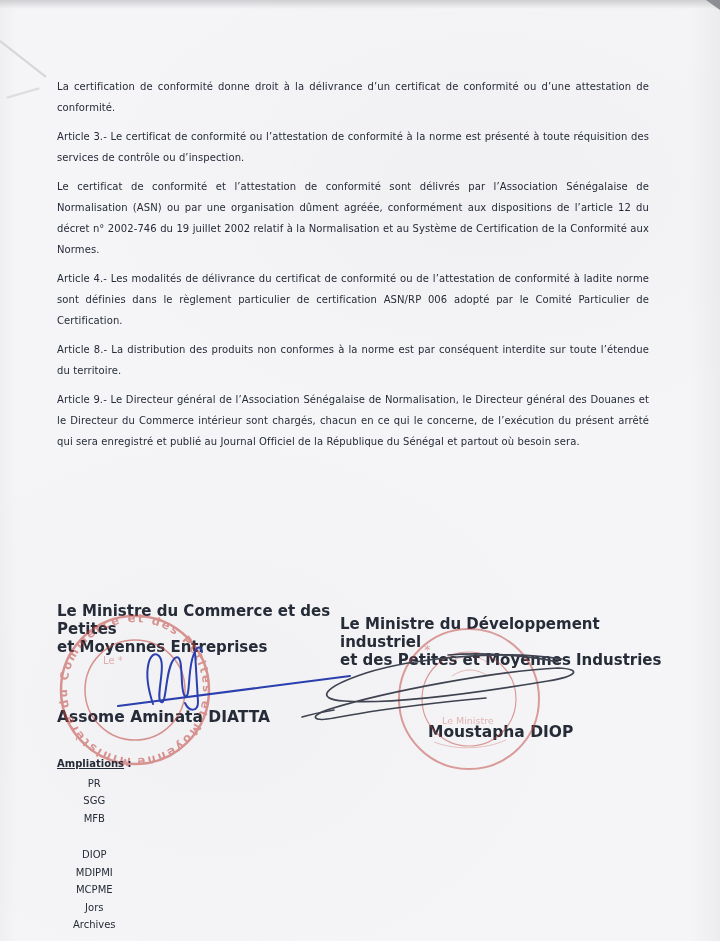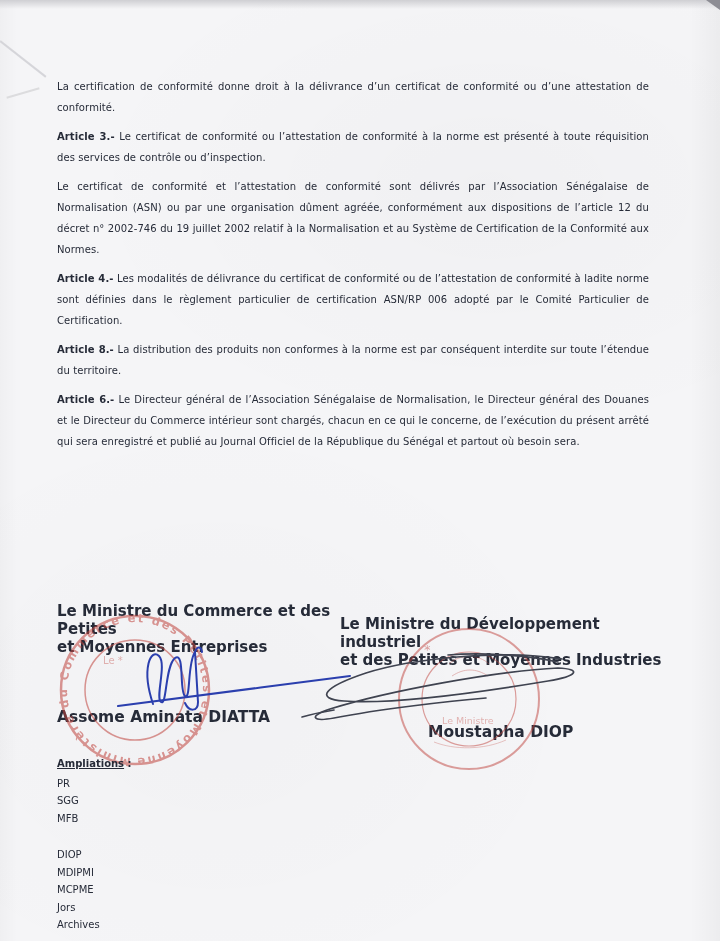--- a/index.html
+++ b/index.html
@@ -29,57 +29,57 @@
   .crease2{
     position:absolute;left:6px;top:92px;width:34px;height:2px;
     background:#dcdcde;transform:rotate(-16deg);
   }
   .body-text{
     position:absolute;left:57px;top:76px;width:592px;
     font-size:10px;line-height:21px;text-align:justify;
     letter-spacing:.1px;
   }
   .para{margin:0 0 8px 0;}
-  .lead{font-weight:bold;}
+  .lead{font-weight:normal;}
   .sig-section{position:absolute;left:0;top:602px;width:720px;height:155px;}
   .sig-left{position:absolute;left:57px;top:0;width:290px;}
   .sig-right{position:absolute;left:340px;top:13px;width:326px;text-align:left;}
   .sig-title{font-weight:bold;font-size:15px;line-height:18px;}
   .sig-name{position:absolute;font-weight:bold;font-size:15.5px;}
   .name-left{left:57px;top:106px;}
   .name-right{left:428px;top:121px;}
   .stamp{position:absolute;pointer-events:none;}
   .stamp-left{left:55px;top:612px;opacity:.55;}
   .stamp-right{left:394px;top:624px;opacity:.5;}
   .sig-ink{position:absolute;pointer-events:none;}
   .sig-ink-left{left:105px;top:640px;}
   .sig-ink-right{left:300px;top:645px;}
   .ampliations{position:absolute;left:57px;top:755px;font-size:10px;line-height:17.5px;}
   .amp-head{font-weight:bold;}
   .amp-head .u{text-decoration:underline;}
   .amp-list{list-style:none;margin:2px 0 0 0;padding:0;}
   .amp-gap{height:17px;}
-  .amp-list li{margin:0;padding:0;}
+  .amp-list li{margin:0;padding:0;text-align:center;}
 </style>
 </head>
 <body>
 
 <div class="page">
 
   <div class="corner-notch"></div>
   <div class="crease"></div>
   <div class="crease2"></div>
 
   <div class="body-text">
     <p class="para"><span class="lead"></span><span>La certification de conformité donne droit à la délivrance d’un certificat de conformité ou d’une attestation de conformité.</span></p>
     <p class="para"><span class="lead">Article 3.-</span><span> Le certificat de conformité ou l’attestation de conformité à la norme est présenté à toute réquisition des services de contrôle ou d’inspection.</span></p>
     <p class="para"><span class="lead"></span><span>Le certificat de conformité et l’attestation de conformité sont délivrés par l’Association Sénégalaise de Normalisation (ASN) ou par une organisation dûment agréée, conformément aux dispositions de l’article 12 du décret n° 2002-746 du 19 juillet 2002 relatif à la Normalisation et au Système de Certification de la Conformité aux Normes.</span></p>
     <p class="para"><span class="lead">Article 4.-</span><span> Les modalités de délivrance du certificat de conformité ou de l’attestation de conformité à ladite norme sont définies dans le règlement particulier de certification ASN/RP 006 adopté par le Comité Particulier de Certification.</span></p>
     <p class="para"><span class="lead">Article 8.-</span><span> La distribution des produits non conformes à la norme est par conséquent interdite sur toute l’étendue du territoire.</span></p>
-    <p class="para"><span class="lead">Article 6.-</span><span> Le Directeur général de l’Association Sénégalaise de Normalisation, le Directeur général des Douanes et le Directeur du Commerce intérieur sont chargés, chacun en ce qui le concerne, de l’exécution du présent arrêté qui sera enregistré et publié au Journal Officiel de la République du Sénégal et partout où besoin sera.</span></p>
+    <p class="para"><span class="lead">Article 9.-</span><span> Le Directeur général de l’Association Sénégalaise de Normalisation, le Directeur général des Douanes et le Directeur du Commerce intérieur sont chargés, chacun en ce qui le concerne, de l’exécution du présent arrêté qui sera enregistré et publié au Journal Officiel de la République du Sénégal et partout où besoin sera.</span></p>
   </div>
 
   <div class="sig-section">
     <div class="sig-left">
       <div class="sig-title">Le Ministre du Commerce et des Petites</div>
       <div class="sig-title">et Moyennes Entreprises</div>
     </div>
     <div class="sig-right">
       <div class="sig-title">Le Ministre du Développement industriel</div>
       <div class="sig-title">et des Petites et Moyennes Industries</div>

